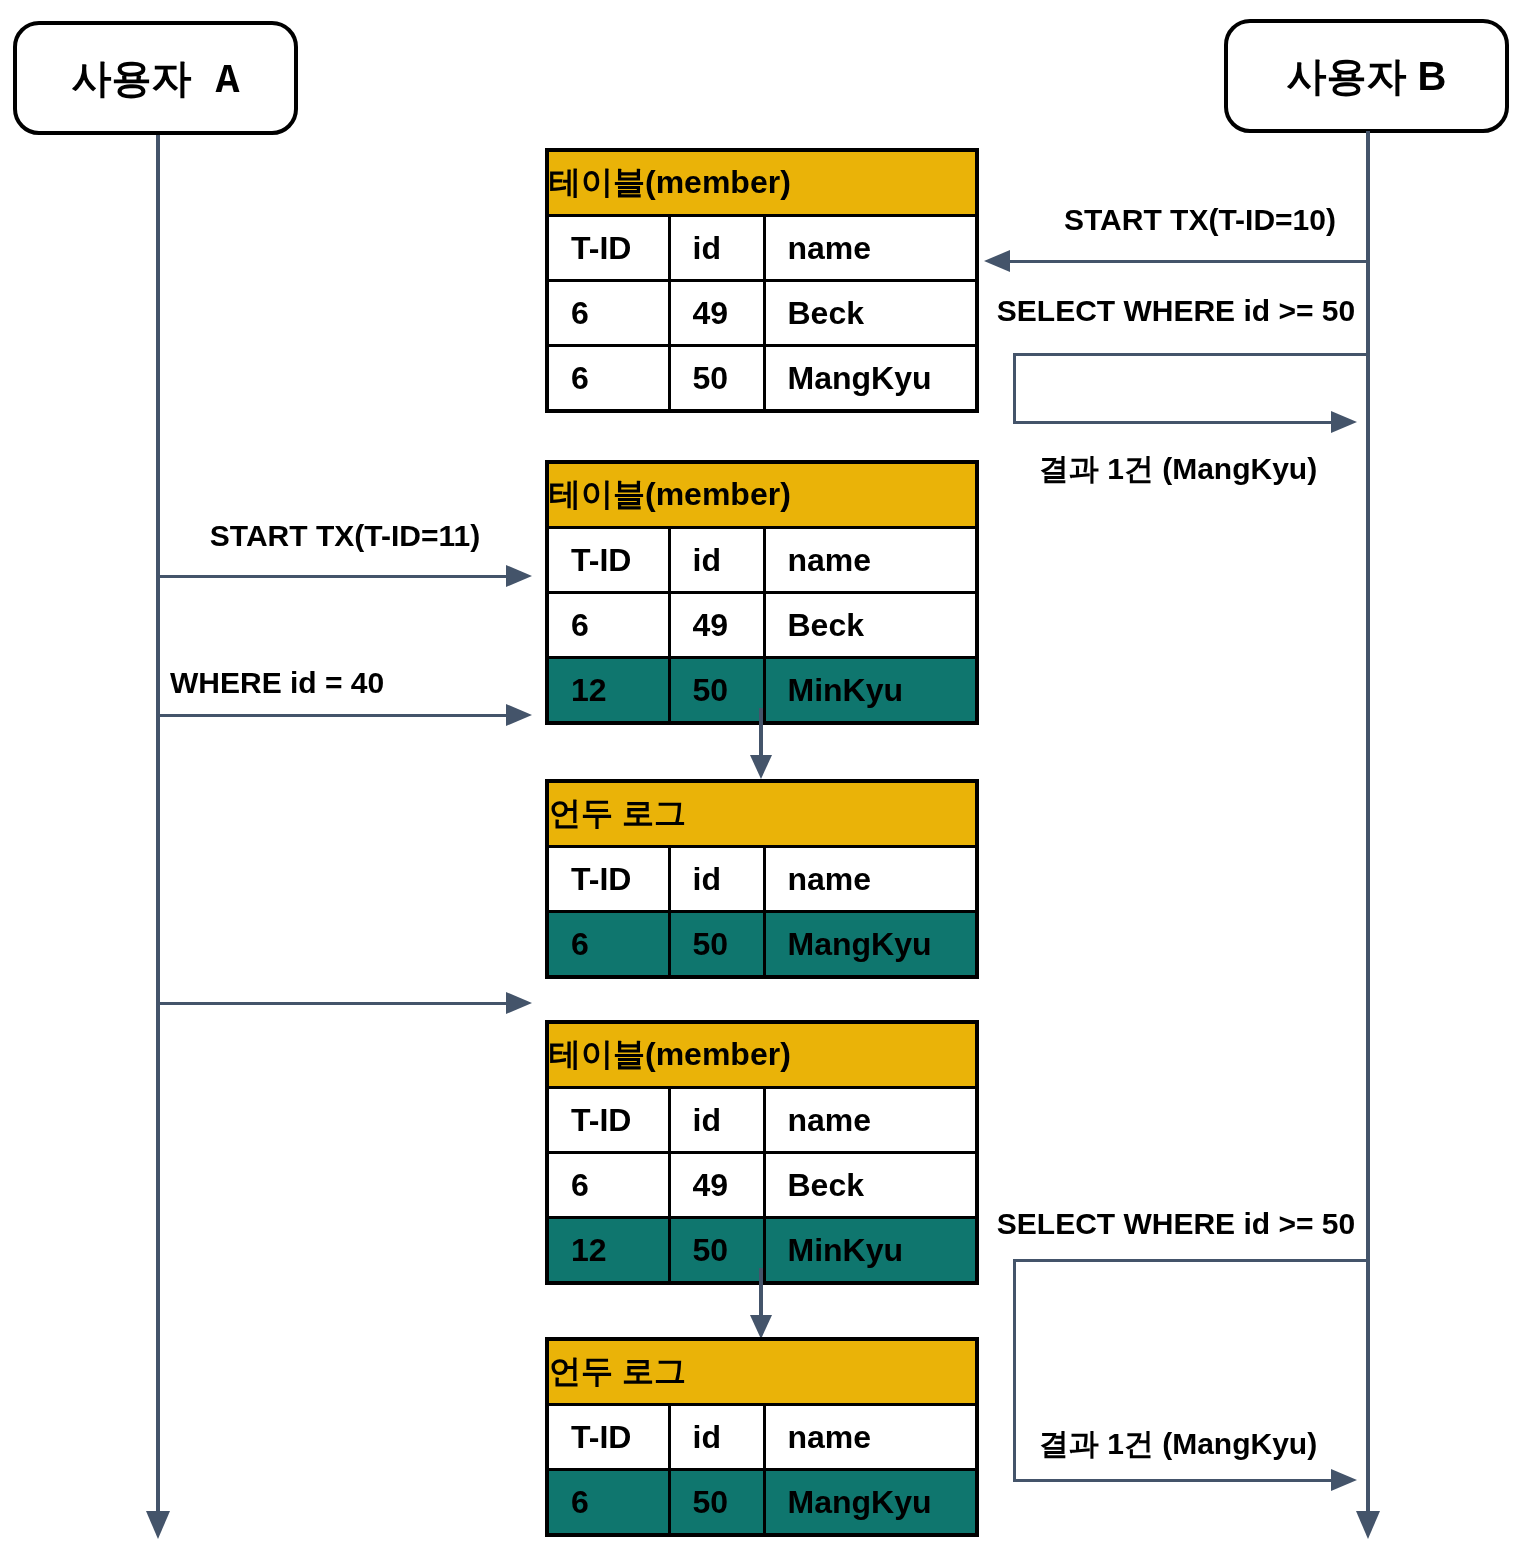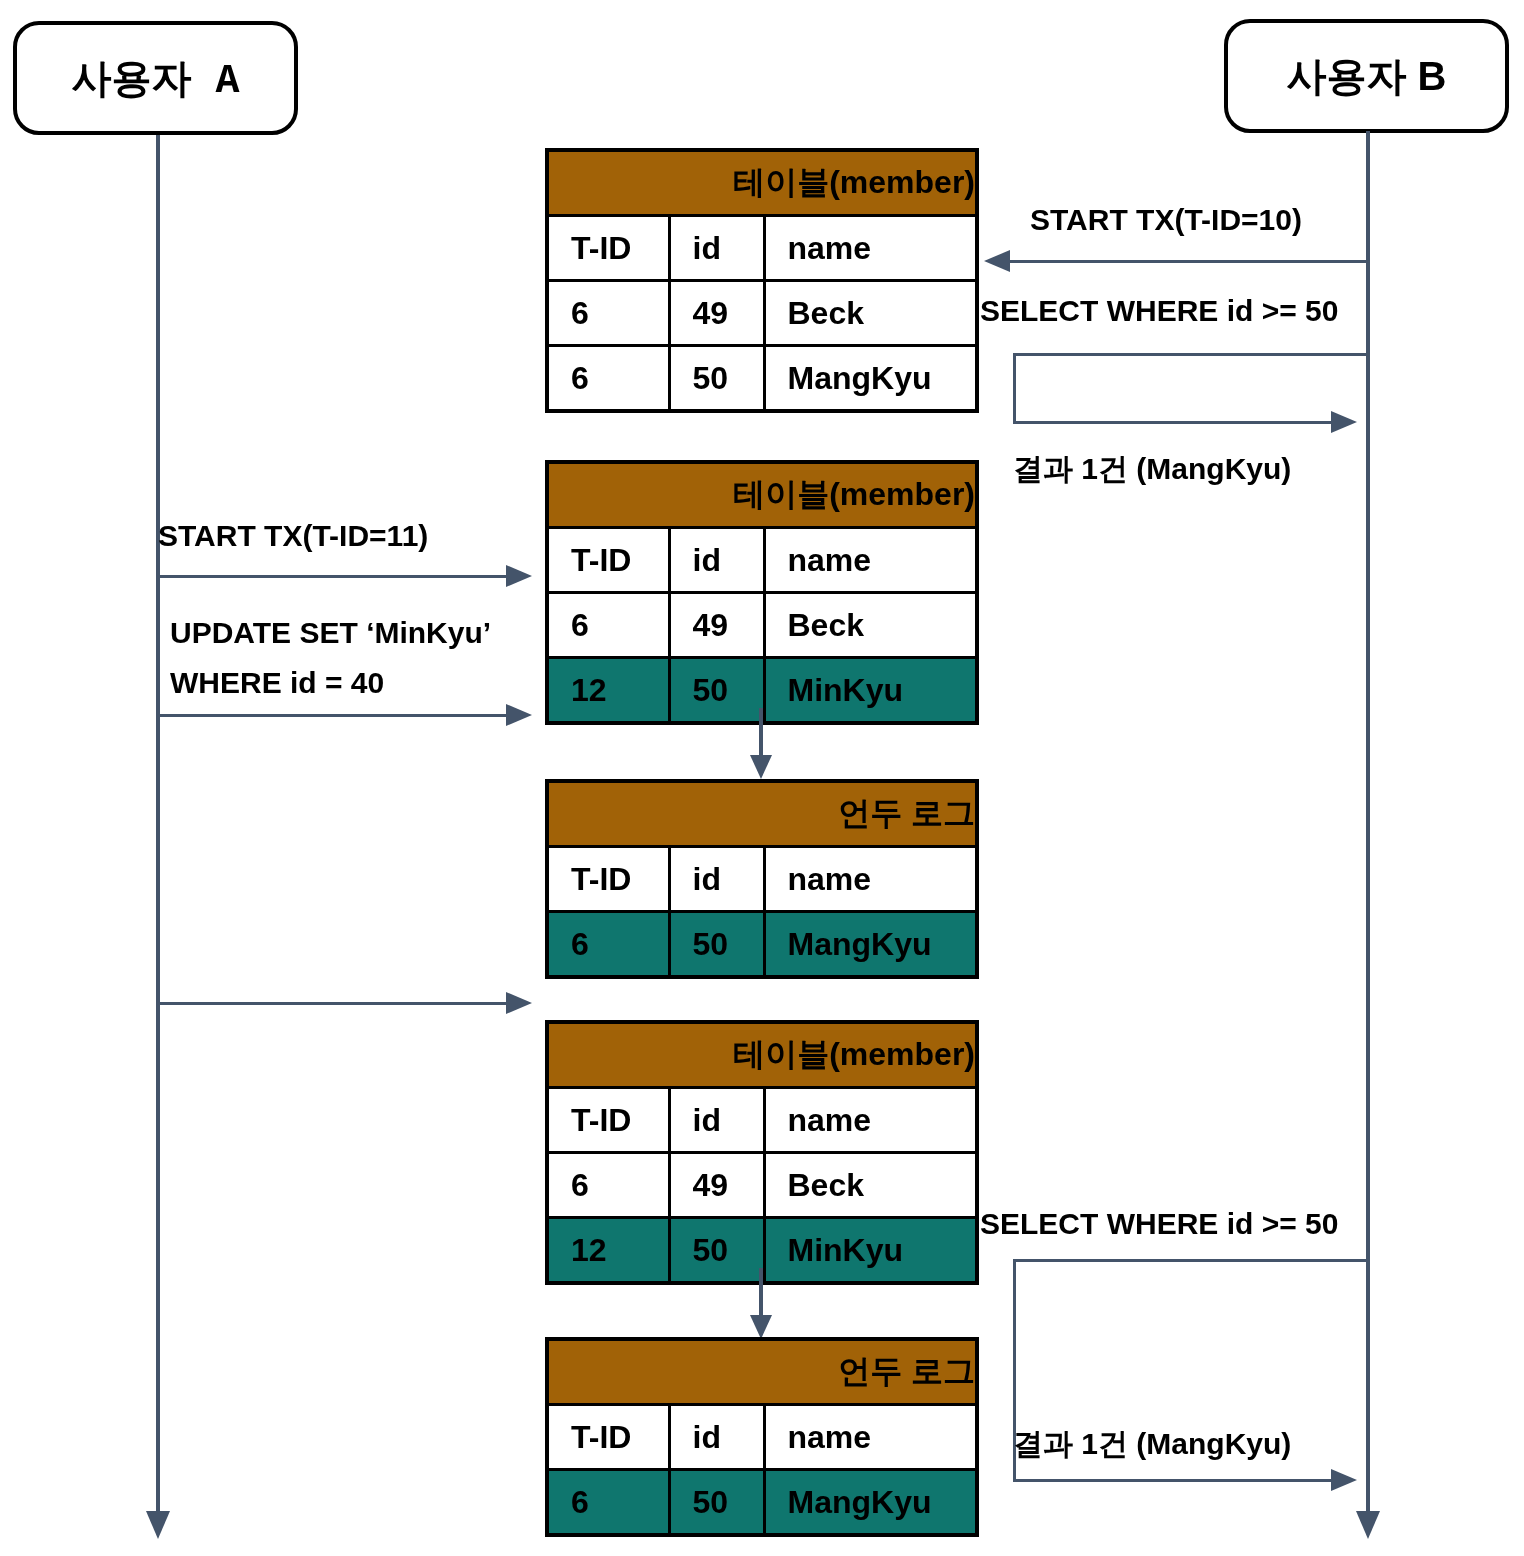--- a/index.html
+++ b/index.html
@@ -29,41 +29,41 @@
   .ah{position:absolute;width:0;height:0;}
   .ah-left{border-top:11px solid transparent;border-bottom:11px solid transparent;border-right:26px solid #44546a;}
   .ah-right{border-top:11px solid transparent;border-bottom:11px solid transparent;border-left:26px solid #44546a;}
   .ah-down{border-left:11px solid transparent;border-right:11px solid transparent;border-top:24px solid #44546a;}
   
   .mlabel{
     position:absolute;
     font-size:30px;font-weight:bold;
     white-space:nowrap;
   }
-  .center{}
+  .center{text-align:center;}
   
   .dtable{
     position:absolute;
     width:430px;
     border-collapse:collapse;
     table-layout:fixed;
     background:#fff;
     font-size:32px;font-weight:bold;
     border:4px solid #000;
   }
   .dtable td{
     border:3px solid #000;
     height:62px;
     padding:0 0 0 22px;
     vertical-align:middle;
     overflow:hidden;
   }
   .dtable td.title-cell{
-    background:#a16207;
-    text-align:right;
+    background:#eab308;
+    text-align:left;
     padding:0;
   }
   .dtable tr.hl td{background:#0f766e;}
 </style>
 </head>
 <body>
 
 <div id="stage">
 
   <div class="actor" style="left:13px;top:21px;font-family:Liberation Mono, monospace;">
@@ -144,21 +144,20 @@
         <td>Beck</td>
       </tr>
       <tr class="hl">
         <td>12</td>
         <td>50</td>
         <td>MinKyu</td>
       </tr>
     </tbody>
   </table>
 
-  <div class="mlabel" style="left:170px;top:616px;">UPDATE SET ‘MinKyu’</div>
   <div class="mlabel" style="left:170px;top:666px;">WHERE id = 40</div>
   <div class="hline" style="left:158px;top:714px;width:348px;"></div>
   <div class="ah ah-right" style="left:506px;top:704px;"></div>
 
   <div class="vline" style="left:759px;top:708px;height:49px;"></div>
   <div class="ah ah-down" style="left:750px;top:755px;"></div>
 
   <table class="dtable" style="left:545px;top:779px;">
     <colgroup>
         <col style="width:122px">

